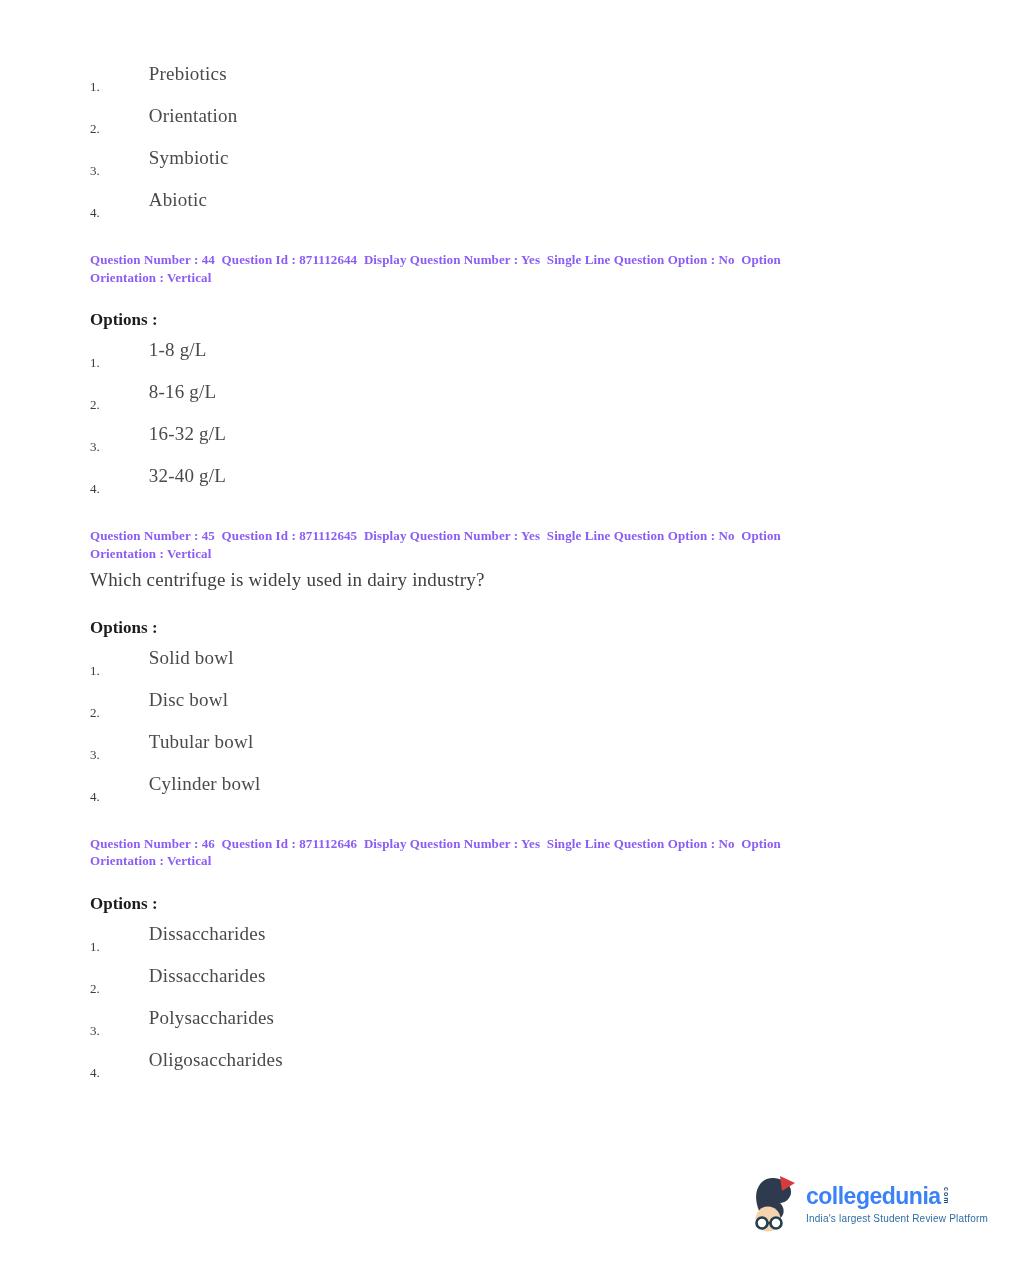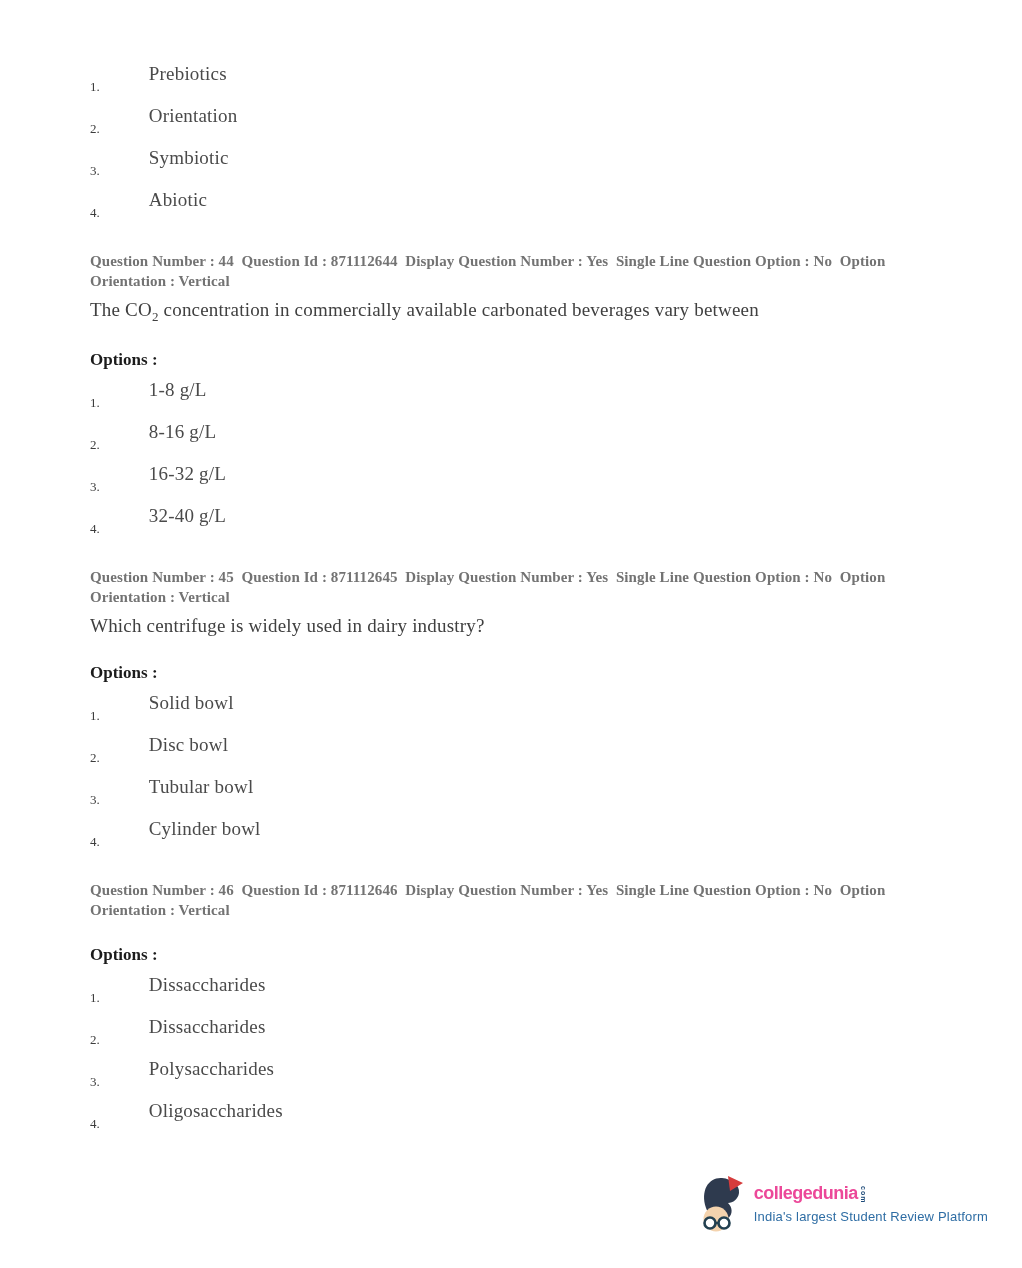--- a/index.html
+++ b/index.html
@@ -34,23 +34,23 @@
     color: #4a4a4a;
     margin-bottom: 10px;
     letter-spacing: 0.2px;
     margin-left: 40px;
   }
 
   .question { margin-top: 32px; }
 
   .meta {
     font-weight: bold;
-    font-size: 15px;
+    font-size: 13px;
     line-height: 1.35;
-    color: #737373;
+    color: #8b5cf6;
     white-space: pre-wrap;
     max-width: 840px;
     letter-spacing: 0.1px;
   }
   .qtext {
     font-size: 19px;
     line-height: 1.45;
     color: #404040;
     max-width: 860px;
     margin-top: 4px;
@@ -75,38 +75,38 @@
     display: flex;
     align-items: center;
     gap: 9px;
   }
   .mascot { display: inline-block; width: 46px; height: 60px; }
   .brand-block { display: flex; flex-direction: column; }
   .brand-row { display: flex; align-items: flex-start; }
   .brand {
     font-family: "Liberation Sans", sans-serif;
     font-weight: bold;
-    font-size: 18px;
+    font-size: 23px;
     line-height: 1;
-    color: #ec4899;
+    color: #3b82f6;
     letter-spacing: -0.5px;
   }
   .brand-tld {
     font-family: "Liberation Sans", sans-serif;
     writing-mode: vertical-rl;
     font-size: 7px;
     font-weight: bold;
     color: #1e4b79;
     letter-spacing: 1px;
     margin-left: 2px;
     margin-top: 2px;
   }
   .tagline {
     font-family: "Liberation Sans", sans-serif;
-    font-size: 13px;
+    font-size: 10px;
     color: #2e6da4;
     margin-top: 5px;
     letter-spacing: 0.2px;
   }
 </style>
 </head>
 <body>
 
 <div class="page">
 
@@ -125,21 +125,20 @@
     </div>
     <div class="option">
       <span class="num">4.</span>
       <span class="label">Abiotic</span>
     </div>
   </section>
 
   <section class="question">
     <p class="meta">Question Number : 44  Question Id : 871112644  Display Question Number : Yes  Single Line Question Option : No  Option
 Orientation : Vertical</p>
-    <p class="qtext"><span>The CO</span><sub>2</sub><span> concentration in commercially available carbonated beverages vary between</span></p>
     <p class="options-heading">Options :</p>
     <div class="option">
       <span class="num">1.</span>
       <span class="label">1-8 g/L</span>
     </div>
     <div class="option">
       <span class="num">2.</span>
       <span class="label">8-16 g/L</span>
     </div>
     <div class="option">

